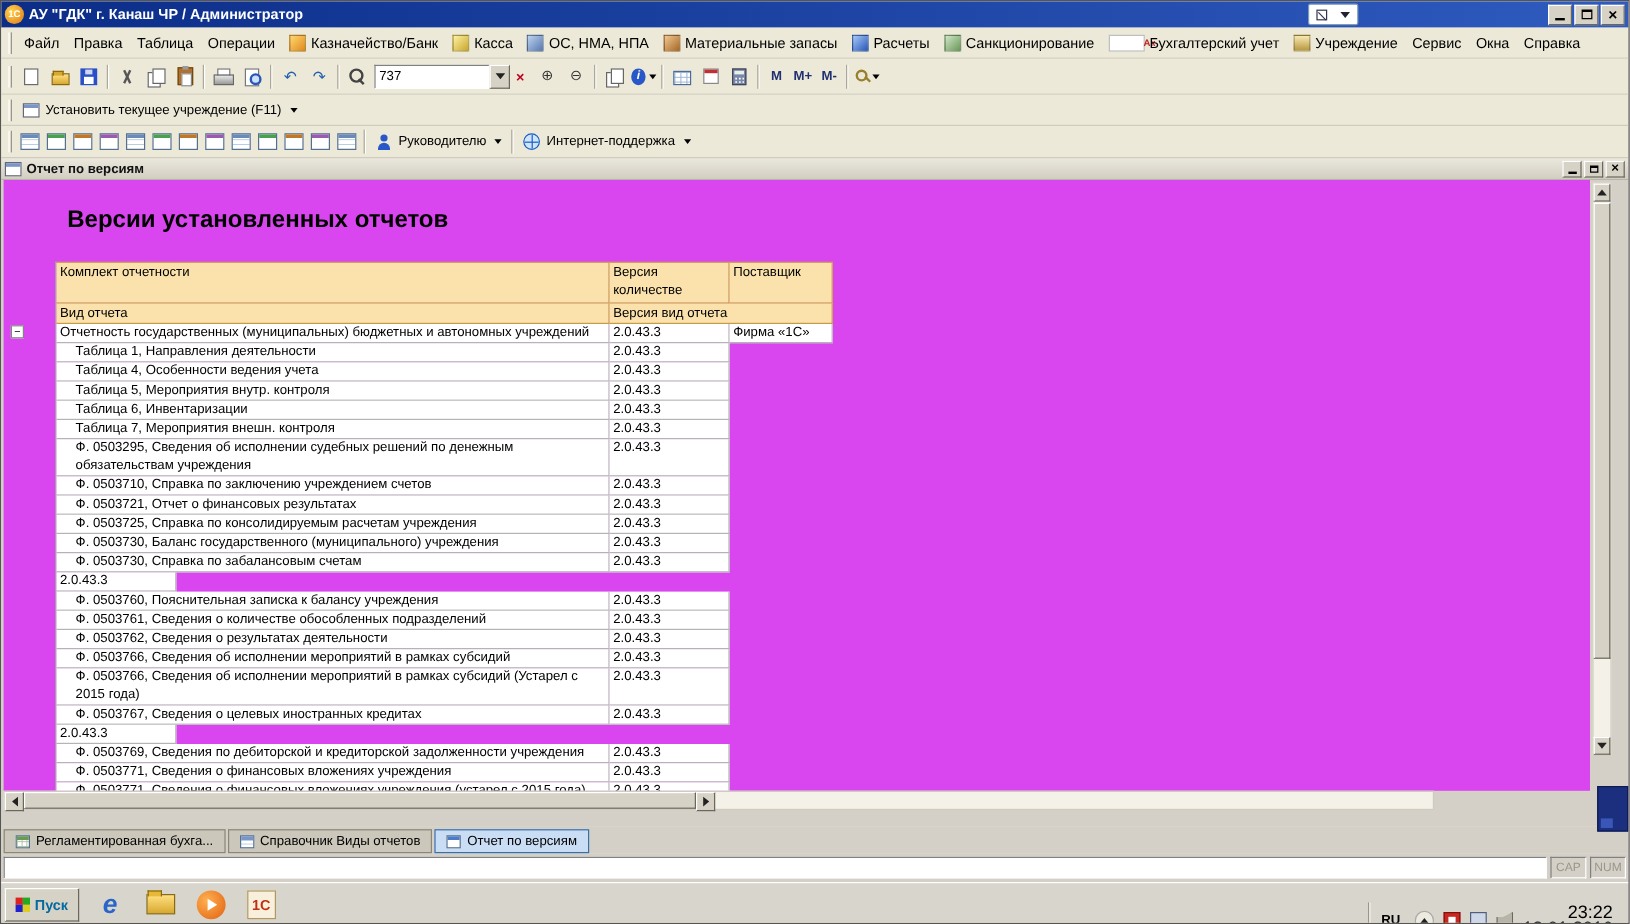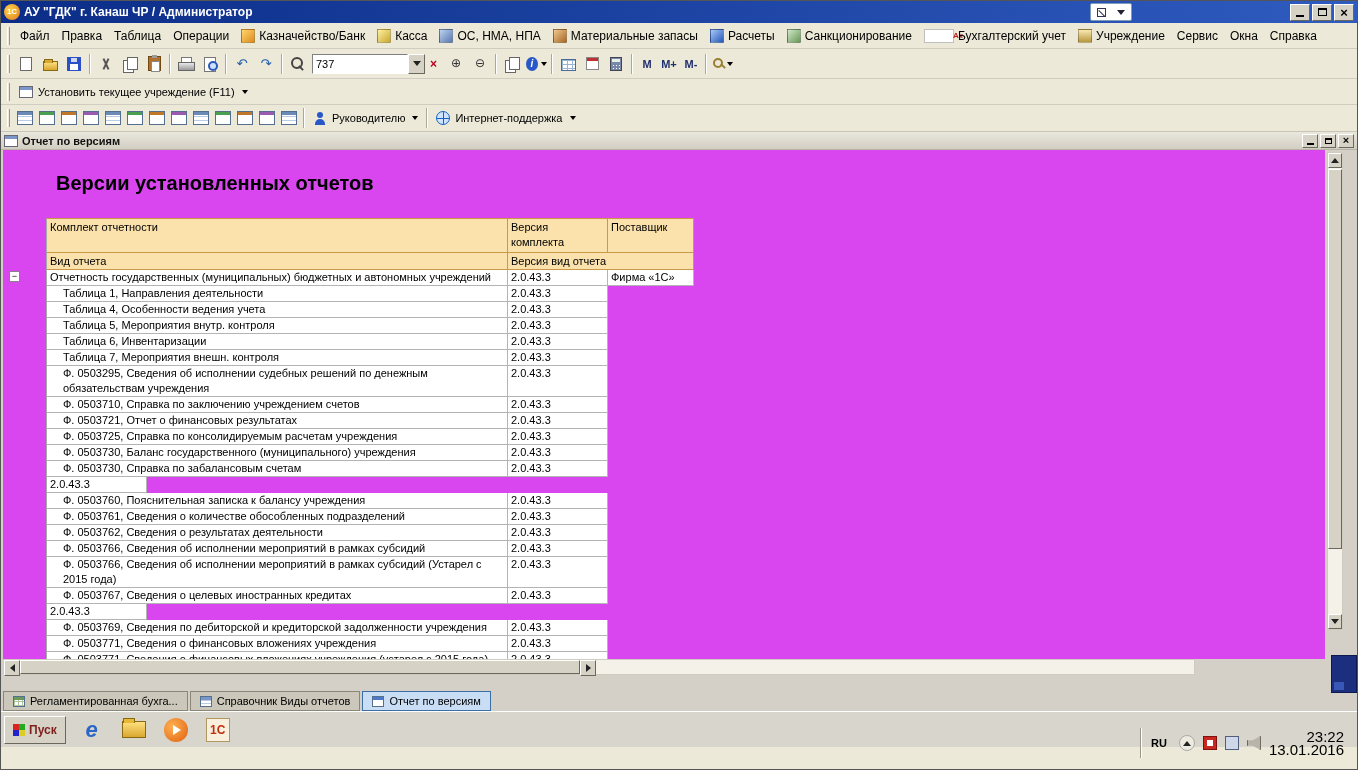--- a/index.html
+++ b/index.html
@@ -161,21 +161,21 @@
   .tab-ico.list-icon { background-image:linear-gradient(#b8cce4 1px,transparent 1px); background-size:4px 3px; }
   .tab-ico.report-icon::before { background:#4a7ac8; }
 
   
   .statusrow { height:24px; background:#D4D0C8; display:flex; align-items:center; padding:2px; gap:3px; }
   .status-field { flex:1; height:18px; background:#fff; border:1px solid; border-color:#808080 #fff #fff #808080; }
   .status-ind { width:30px; height:18px; background:#D4D0C8; border:1px solid; border-color:#808080 #fff #fff #808080; font-size:10px; color:#9a968a; display:flex; align-items:center; justify-content:center; }
 
   
   .taskbar { height:36px; background:#D8D5CC; border-top:1px solid #fff; display:flex; align-items:center; padding:0 3px; }
-  .start-btn { height:28px; display:flex; align-items:center; gap:4px; padding:0 8px; background:#D6D2C6; border:1px solid; border-color:#fff #6a675e #6a675e #fff; font-size:12px; font-weight:bold; color:#7f1d1d; flex:none; }
+  .start-btn { height:28px; display:flex; align-items:center; gap:4px; padding:0 8px; background:#D6D2C6; border:1px solid; border-color:#fff #6a675e #6a675e #fff; font-size:12px; font-weight:bold; color:#0369a1; flex:none; }
   .flag { width:12px; height:12px; display:grid; grid-template-columns:6px 6px; grid-template-rows:6px 6px; }
   .flag i:nth-child(1){background:#d22;} .flag i:nth-child(2){background:#2a2;}
   .flag i:nth-child(3){background:#22c;} .flag i:nth-child(4){background:#dc2;}
   .qlaunch { display:flex; align-items:center; gap:14px; padding:0 12px; }
   .ql-ico { width:28px; height:28px; display:flex; align-items:center; justify-content:center; flex:none; }
   .ie-e { font-size:22px; font-weight:bold; font-style:italic; color:#2a66c8; }
   .folder-ico { width:24px; height:17px; background:linear-gradient(#ffe080,#d8a830); border:1px solid #8a6a10; position:relative; }
   .folder-ico::before { content:""; position:absolute; top:-4px; left:0; width:10px; height:4px; background:#e8b838; border:1px solid #8a6a10; border-bottom:none; }
   .wmp-ico { width:24px; height:24px; border-radius:50%; background:radial-gradient(circle at 35% 35%,#ffb050,#e06010); position:relative; }
   .wmp-ico::before { content:""; position:absolute; left:9px; top:7px; width:0; height:0; border-top:5px solid transparent; border-bottom:5px solid transparent; border-left:8px solid #fff; }
@@ -443,21 +443,21 @@
     </span>
   </div>
 
   <div class="mdi-content">
     <div class="report-area">
       <div class="report-h1">Версии установленных отчетов</div>
       <div class="minus-box">−</div>
       <div class="vtable">
         <div class="hrow hr1">
           <div class="hc c1">Комплект отчетности</div>
-          <div class="hc c2">Версия комплекта</div>
+          <div class="hc c2">Версия количестве</div>
           <div class="hc c3">Поставщик</div>
         </div>
         <div class="hrow hr2">
           <div class="hc c1">Вид отчета</div>
           <div class="hc c23">Версия вид отчета</div>
         </div>
         <div id="table-rows">
             <div class="trow">
               <div class="tc c1">Отчетность государственных (муниципальных) бюджетных и автономных учреждений</div>
               <div class="tc c2">2.0.43.3</div>
@@ -586,20 +586,25 @@
       <div class="wtab">
         <span class="tab-ico list-icon"></span>
         <span class="tab-label">Справочник Виды отчетов</span>
       </div>
       <div class="wtab active">
         <span class="tab-ico report-icon"></span>
         <span class="tab-label">Отчет по версиям</span>
       </div>
     </div>
 
+  <div class="statusrow">
+    <div class="status-field"></div>
+    <div class="status-ind">CAP</div>
+    <div class="status-ind">NUM</div>
+  </div>
 
   <div class="taskbar">
     <button class="start-btn">
       <span class="flag">
           <i></i>
           <i></i>
           <i></i>
           <i></i>
         </span>
       <span>Пуск</span>

